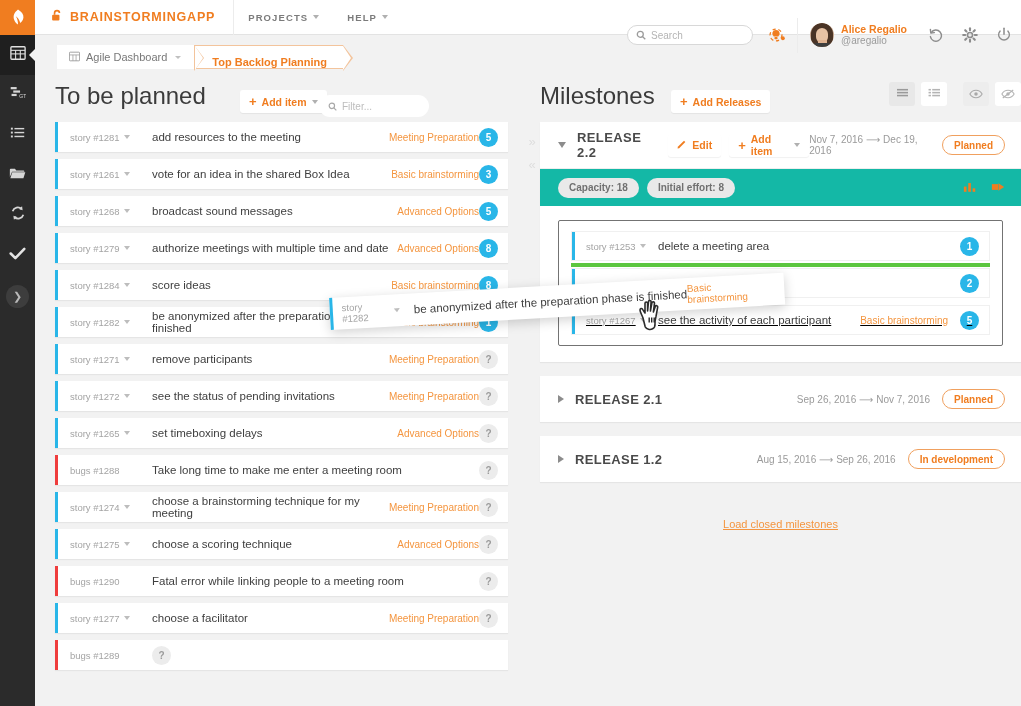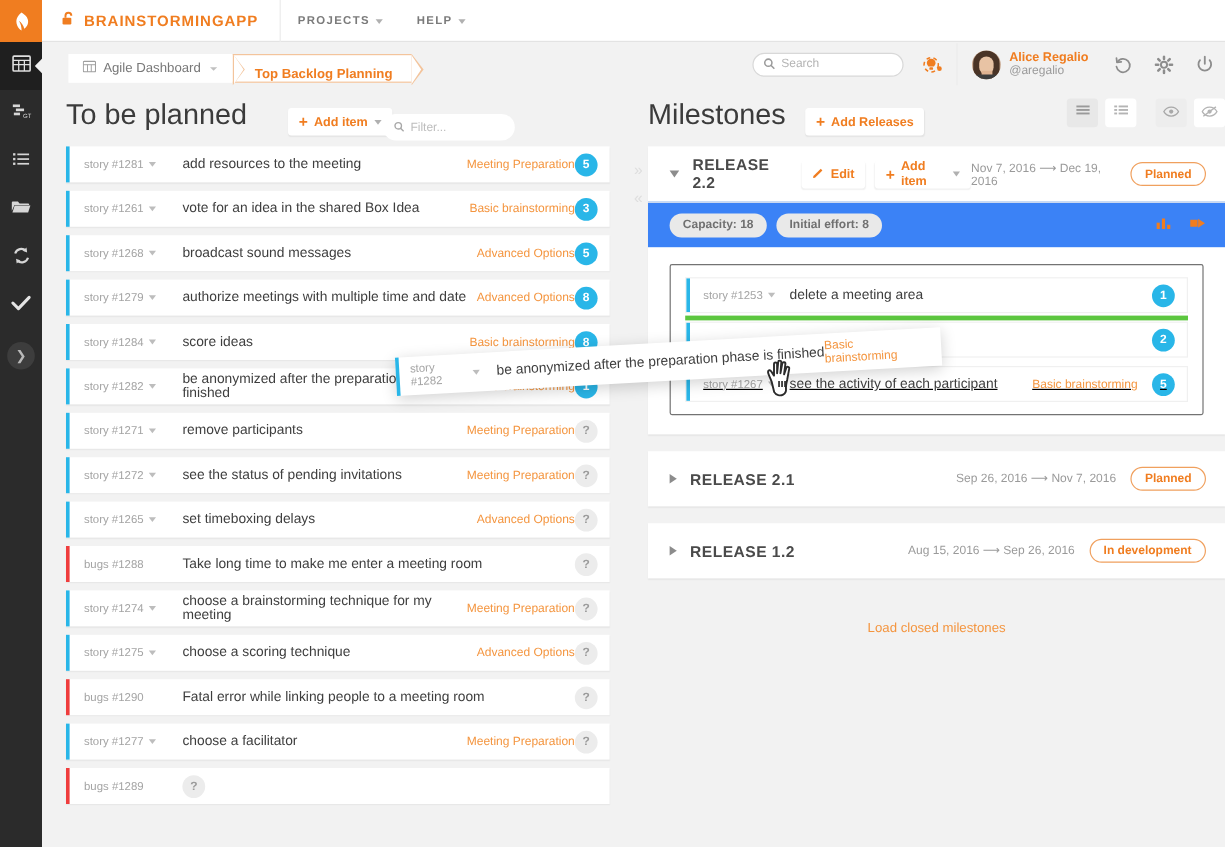--- a/index.html
+++ b/index.html
@@ -8,21 +8,21 @@
     font-family: "Liberation Sans", sans-serif;
     background: #1c1c1c;
     overflow: hidden;
   }
   #app { position: relative; width: 1021px; height: 706px; background: #f2f2f2; }
 
   
   .topbar {
     position: absolute; top: 0; left: 0; width: 1021px; height: 35px;
     background: #ffffff; border-bottom: 1px solid #e3e3e3;
-    display: flex; z-index: 40;
+    display: flex; align-items: center; z-index: 40;
   }
   .logo-tile {
     width: 35px; height: 35px; background: #f07d20;
     display: flex; align-items: center; justify-content: center;
     flex: 0 0 35px;
   }
   .logo-tile svg { display:block; }
   .brand {
     display: flex; align-items: center; gap: 7px;
     padding: 0 18px 0 16px; height: 35px;
@@ -227,21 +227,21 @@
   .tri-r { width:0;height:0;border-top:4.5px solid transparent;border-bottom:4.5px solid transparent;border-left:6px solid #8c8c8c; margin-right:11px; cursor:pointer;}
   .tri-d { width:0;height:0;border-left:4.5px solid transparent;border-right:4.5px solid transparent;border-top:6px solid #8c8c8c; margin-right:11px; cursor:pointer;}
   .ms-title { font-size: 13px; font-weight: bold; color: #4a4a4a; letter-spacing: 0.4px; margin-right: 12px; }
   .ms-dates { margin-left:auto; font-size: 10px; color: #9a9a9a; margin-right: 12px; }
   .pill {
     border: 1px solid #f0a05e; border-radius: 11px; height: 20px;
     display:flex; align-items:center; padding: 0 11px;
     font-size: 10px; font-weight:bold; color: #f07d20; cursor: pointer;
   }
   .ms-sub {
-    height: 38px; background:#3b82f6; display:flex; align-items:center;
+    height: 38px; background:#14b8a6; display:flex; align-items:center;
     padding: 0 16px 0 18px; gap: 8px; border-top:1px solid #eee;
   }
   .chip {
     background:#e9e9e9; border-radius: 11px; height: 20px; display:flex;
     align-items:center; padding: 0 11px; font-size: 10px; font-weight:bold; color:#707070;
   }
   .ms-sub-icons { margin-left:auto; display:flex; gap: 14px; align-items:center; }
   .ms-body { padding: 14px 18px 16px 18px; }
   .ms-inner {
     border: 1px solid #737373; border-radius: 2px; padding: 10px 12px; position: relative;
@@ -254,21 +254,21 @@
   .mrow:last-child { margin-bottom: 0; text-decoration: underline; }
   .mrow .stripe { position:absolute; left:0; top:0; width:3px; height:28px; background:#29b6e8; }
   .mrow .rid { margin-left: 14px; font-size: 9.5px; color:#a4a4a4; width: 72px; display:flex; align-items:center; gap:4px;}
   .mrow .rtitle { font-size: 11.5px; color:#3e3e3e; flex:1; }
   .mrow .rtag { font-size: 10px; color:#f4953f; margin-right: 12px; }
   .drop-line {
     position: absolute; left: 12px; right: 12px; height: 4px;
     background: #5cc63f; z-index: 50;
   }
   .load-link {
-    text-align:center; font-size: 11px; color: #f4953f; margin-top: 36px; cursor:pointer;
+    text-align:center; font-size: 11px; color: #f4953f; margin-top: 36px; cursor:pointer;text-decoration:underline;
   }
 
   .collapse-arrows {
     position:absolute; left: 521px; top: 135px; width: 22px;
     display:flex; flex-direction: column; gap: 10px; align-items:center; z-index: 20;
   }
   .collapse-arrows div { color: #dedede; font-size: 13px; cursor:pointer; line-height: 13px; }
 </style>
 </head>
 <body>

